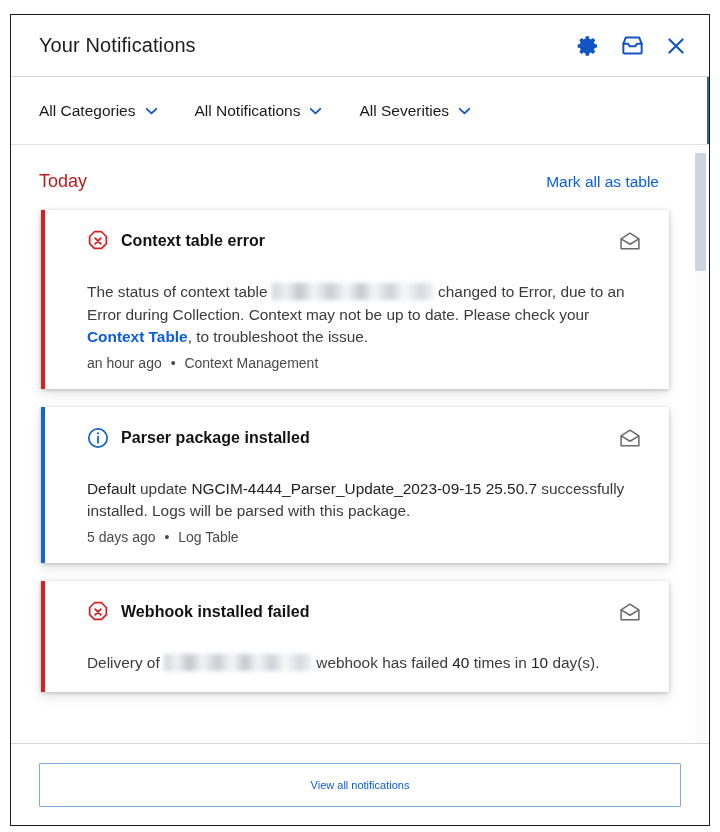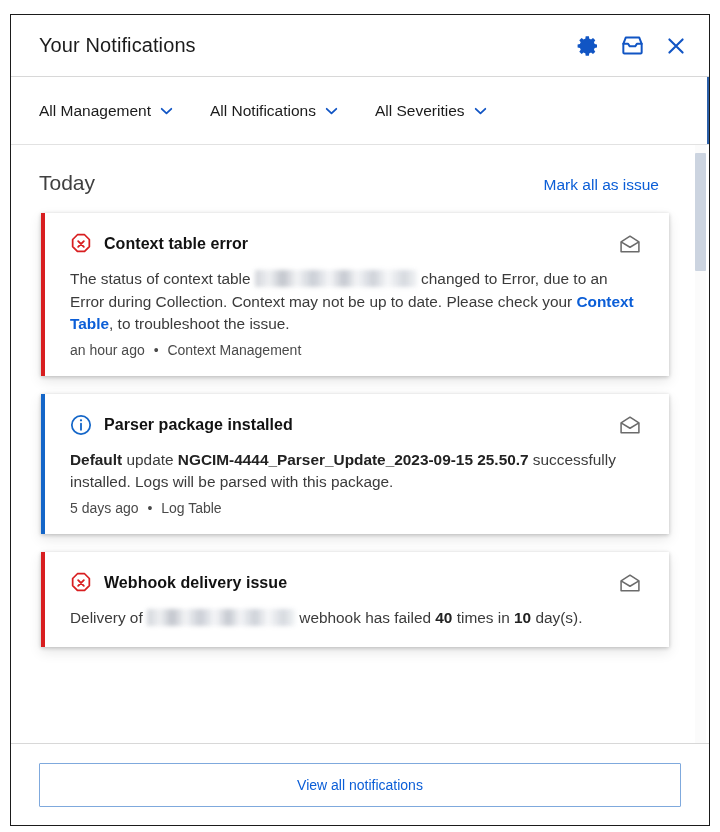--- a/index.html
+++ b/index.html
@@ -111,38 +111,38 @@
     padding: 0 0 0 0;
     overflow: hidden;
   }
 
   .sec-head {
     display: flex;
     align-items: baseline;
     padding: 26px 50px 0 28px;
   }
   .sec-title {
-    font-size: 21px;
-    color: #404040;
+    font-size: 18px;
+    color: #b91c1c;
     text-align: right;
   }
   .sec-action {
     margin-left: auto;
     font-size: 15.5px;
     color: #0b5ed7;
     cursor: pointer;
   }
 
   .card {
     position: relative;
     margin: 18px 40px 0 30px;
     background: #ffffff;
     box-shadow: 0 1px 4px rgba(0,0,0,0.22), 0 5px 12px rgba(0,0,0,0.10);
     box-sizing: border-box;
-    padding: 20px 28px 18px 29px;
+    padding: 20px 28px 18px 46px;
   }
   .card .accent {
     position: absolute;
     left: 0;
     top: 0;
     bottom: 0;
     width: 4px;
   }
   .card.err .accent { background: #d81e20; }
   .card.info .accent { background: #1466c8; }
@@ -163,26 +163,26 @@
     color: #121212;
     letter-spacing: 0.05px;
   }
   .env-ico {
     margin-left: auto;
     width: 22px;
     height: 18px;
     cursor: pointer;
   }
   .card-body {
-    margin-top: 13px;
+    margin-top: 29px;
     font-size: 15.4px;
     line-height: 22.5px;
     color: #3b3b3b;
   }
-  .card-body b { color: #222; font-weight: bold; }
+  .card-body b { color: #222; font-weight: normal; }
   .card-body a.link {
     color: #0b5ed7;
     font-weight: bold;
     text-decoration: none;
     cursor: pointer;
   }
   .redact {
     display: inline-block;
     vertical-align: -3px;
     height: 17px;
@@ -236,21 +236,21 @@
     padding: 0 28px;
     box-sizing: border-box;
     background: #fff;
   }
   .view-all {
     width: 100%;
     height: 44px;
     border: 1px solid #7fa9dd;
     background: #ffffff;
     color: #0b5ed7;
-    font-size: 14px;
+    font-size: 11px;
     font-family: "Liberation Sans", sans-serif;
     cursor: pointer;
     border-radius: 1px;
   }
 </style>
 </head>
 <body>
 
 <div id="root">
   <div class="panel">
@@ -277,21 +277,21 @@
           <svg width="24" height="24" viewBox="0 0 24 24" aria-hidden="true">
             <path stroke="#1155c4" stroke-width="2.1" stroke-linecap="round" d="M5.4 5.4 18.6 18.6M18.6 5.4 5.4 18.6"></path>
           </svg>
         </div>
 
       </div>
     </div>
 
     <div class="filters">
       <div class="filter">
-        <span class="filter-label">All Management</span>
+        <span class="filter-label">All Categories</span>
         <svg class="chev" viewBox="0 0 14 9">
           <path fill="none" stroke="#1155c4" stroke-width="2" stroke-linecap="round" stroke-linejoin="round" d="M1.6 2 7 7.1 12.4 2"></path>
         </svg>
       </div>
       <div class="filter">
         <span class="filter-label">All Notifications</span>
         <svg class="chev" viewBox="0 0 14 9">
           <path fill="none" stroke="#1155c4" stroke-width="2" stroke-linecap="round" stroke-linejoin="round" d="M1.6 2 7 7.1 12.4 2"></path>
         </svg>
       </div>
@@ -302,21 +302,21 @@
         </svg>
       </div>
       <div class="filters-edge"></div>
     </div>
 
     <div class="scroll-wrap">
       <div class="scroll-inner">
 
         <div class="sec-head">
           <span class="sec-title">Today</span>
-          <span class="sec-action">Mark all as issue</span>
+          <span class="sec-action">Mark all as table</span>
         </div>
 
         <div class="card err">
           <div class="accent"></div>
           <div class="card-top">
             <svg class="sev-ico" viewBox="0 0 24 24">
               <path fill="none" stroke="#d81e20" stroke-width="1.9" stroke-linejoin="round" d="M8.1 1.9h7.8l5.2 5.2v7.8l-5.2 5.2H8.1L2.9 14.9V7.1z"></path>
               <path stroke="#d81e20" stroke-width="2" stroke-linecap="round" d="M8.9 8.9 15.1 15.1M15.1 8.9 8.9 15.1"></path>
             </svg>
             <span class="card-title">Context table error</span>
@@ -356,21 +356,21 @@
           </div>
         </div>
 
         <div class="card err">
           <div class="accent"></div>
           <div class="card-top">
             <svg class="sev-ico" viewBox="0 0 24 24">
               <path fill="none" stroke="#d81e20" stroke-width="1.9" stroke-linejoin="round" d="M8.1 1.9h7.8l5.2 5.2v7.8l-5.2 5.2H8.1L2.9 14.9V7.1z"></path>
               <path stroke="#d81e20" stroke-width="2" stroke-linecap="round" d="M8.9 8.9 15.1 15.1M15.1 8.9 8.9 15.1"></path>
             </svg>
-            <span class="card-title">Webhook delivery issue</span>
+            <span class="card-title">Webhook installed failed</span>
             <svg class="env-ico" viewBox="0 0 24 20">
               <path fill="none" stroke="#6b6b6b" stroke-width="1.7" stroke-linejoin="round" d="M2.1 7.6 12 1.3l9.9 6.3v11H2.1z"></path>
               <path fill="none" stroke="#6b6b6b" stroke-width="1.7" stroke-linejoin="round" d="M2.1 7.6 12 13.6l9.9-6"></path>
             </svg>
           </div>
           <div class="card-body">Delivery of <span class="redact" style="width: 148px;"></span> webhook has failed <b>40</b> times in <b>10</b> day(s).</div>
         </div>
 
       </div>
 

